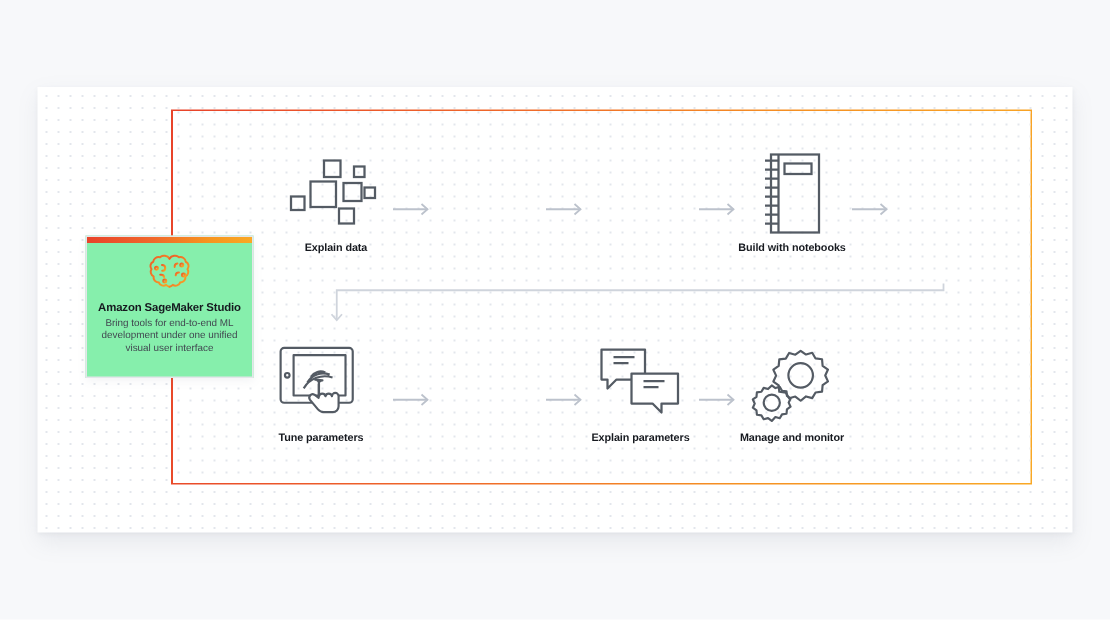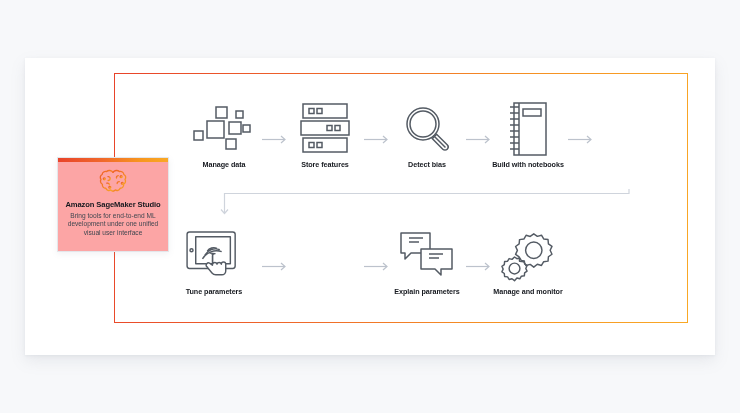--- a/index.html
+++ b/index.html
@@ -32,21 +32,21 @@
   #frame-inner{
     position:absolute;inset:0;
     background-image:radial-gradient(#e3e6ec 0.7px, transparent 0.7px);
     background-size:8px 8px;
     background-position:0px 5px;
   }
 
   
   #card{
     position:absolute;left:57px;top:157px;width:112px;height:95px;
-    background:#fca5a5;
+    background:#86efac;
     border:1px solid #e4e6ea;
     box-shadow:0 2px 6px rgba(120,130,150,0.10);
     box-sizing:border-box;
     display:flex;flex-direction:column;align-items:center;
   }
   #card-accent{
     width:100%;height:4px;flex:none;
     background:linear-gradient(90deg,#e8432a 0%,#f0682b 40%,#f7961f 75%,#f9a825 100%);
   }
   #card-icon{margin-top:5px;width:34px;height:30px;flex:none;}
@@ -115,65 +115,38 @@
       <svg viewBox="0 0 62 52" width="62" height="52" fill="none" stroke="#545b64" stroke-width="1.5">
         <rect x="14" y="18" width="17" height="17"></rect>
         <rect x="23" y="4" width="11" height="11"></rect>
         <rect x="1" y="28" width="9" height="9"></rect>
         <rect x="36" y="19" width="12" height="12"></rect>
         <rect x="43" y="8" width="7" height="7"></rect>
         <rect x="50" y="22" width="7" height="7"></rect>
         <rect x="33" y="36" width="10" height="10"></rect>
       </svg>
     </div>
-    <div class="caption">Manage data</div>
+    <div class="caption">Explain data</div>
   </div>
 
   <div class="arrow" style="left:262px;top:135px;">
     <svg width="26" height="9" viewBox="0 0 26 9" fill="none" stroke="#bcc2cc" stroke-width="1.2">
       <path d="M0 4.5h23"></path>
         <path d="M19 1l4 3.5-4 3.5"></path>
     </svg>
   </div>
 
-  <div class="node row1" style="left:275px;width:100px;">
-    <div class="glyph">
-      <svg viewBox="0 0 48 54" width="48" height="54" fill="none" stroke="#545b64" stroke-width="1.5">
-        <rect x="2" y="2" width="44" height="14"></rect>
-        <rect x="0" y="19" width="48" height="14"></rect>
-        <rect x="2" y="36" width="44" height="14"></rect>
-        <rect x="8" y="6.5" width="5" height="5"></rect>
-          <rect x="16" y="6.5" width="5" height="5"></rect>
-        <rect x="26" y="23.5" width="5" height="5"></rect>
-          <rect x="34" y="23.5" width="5" height="5"></rect>
-        <rect x="8" y="40.5" width="5" height="5"></rect>
-          <rect x="16" y="40.5" width="5" height="5"></rect>
-      </svg>
-    </div>
-    <div class="caption">Store features</div>
-  </div>
 
   <div class="arrow" style="left:364px;top:135px;">
     <svg width="26" height="9" viewBox="0 0 26 9" fill="none" stroke="#bcc2cc" stroke-width="1.2">
       <path d="M0 4.5h23"></path>
         <path d="M19 1l4 3.5-4 3.5"></path>
     </svg>
   </div>
 
-  <div class="node row1" style="left:377px;width:100px;">
-    <div class="glyph">
-      <svg viewBox="0 0 50 50" width="50" height="50" fill="none" stroke="#545b64" stroke-width="1.5">
-        <circle cx="21" cy="20" r="16"></circle>
-        <circle cx="21" cy="20" r="13"></circle>
-        <path d="M31.5 31.5l12 12"></path>
-        <path d="M30.2 34.6l4.4-4.4 10.6 10.6a3.1 3.1 0 0 1-4.4 4.4z"></path>
-      </svg>
-    </div>
-    <div class="caption">Detect bias</div>
-  </div>
 
   <div class="arrow" style="left:466px;top:135px;">
     <svg width="26" height="9" viewBox="0 0 26 9" fill="none" stroke="#bcc2cc" stroke-width="1.2">
       <path d="M0 4.5h23"></path>
         <path d="M19 1l4 3.5-4 3.5"></path>
     </svg>
   </div>
 
   <div class="node row1" style="left:478px;width:100px;">
     <div class="glyph">

